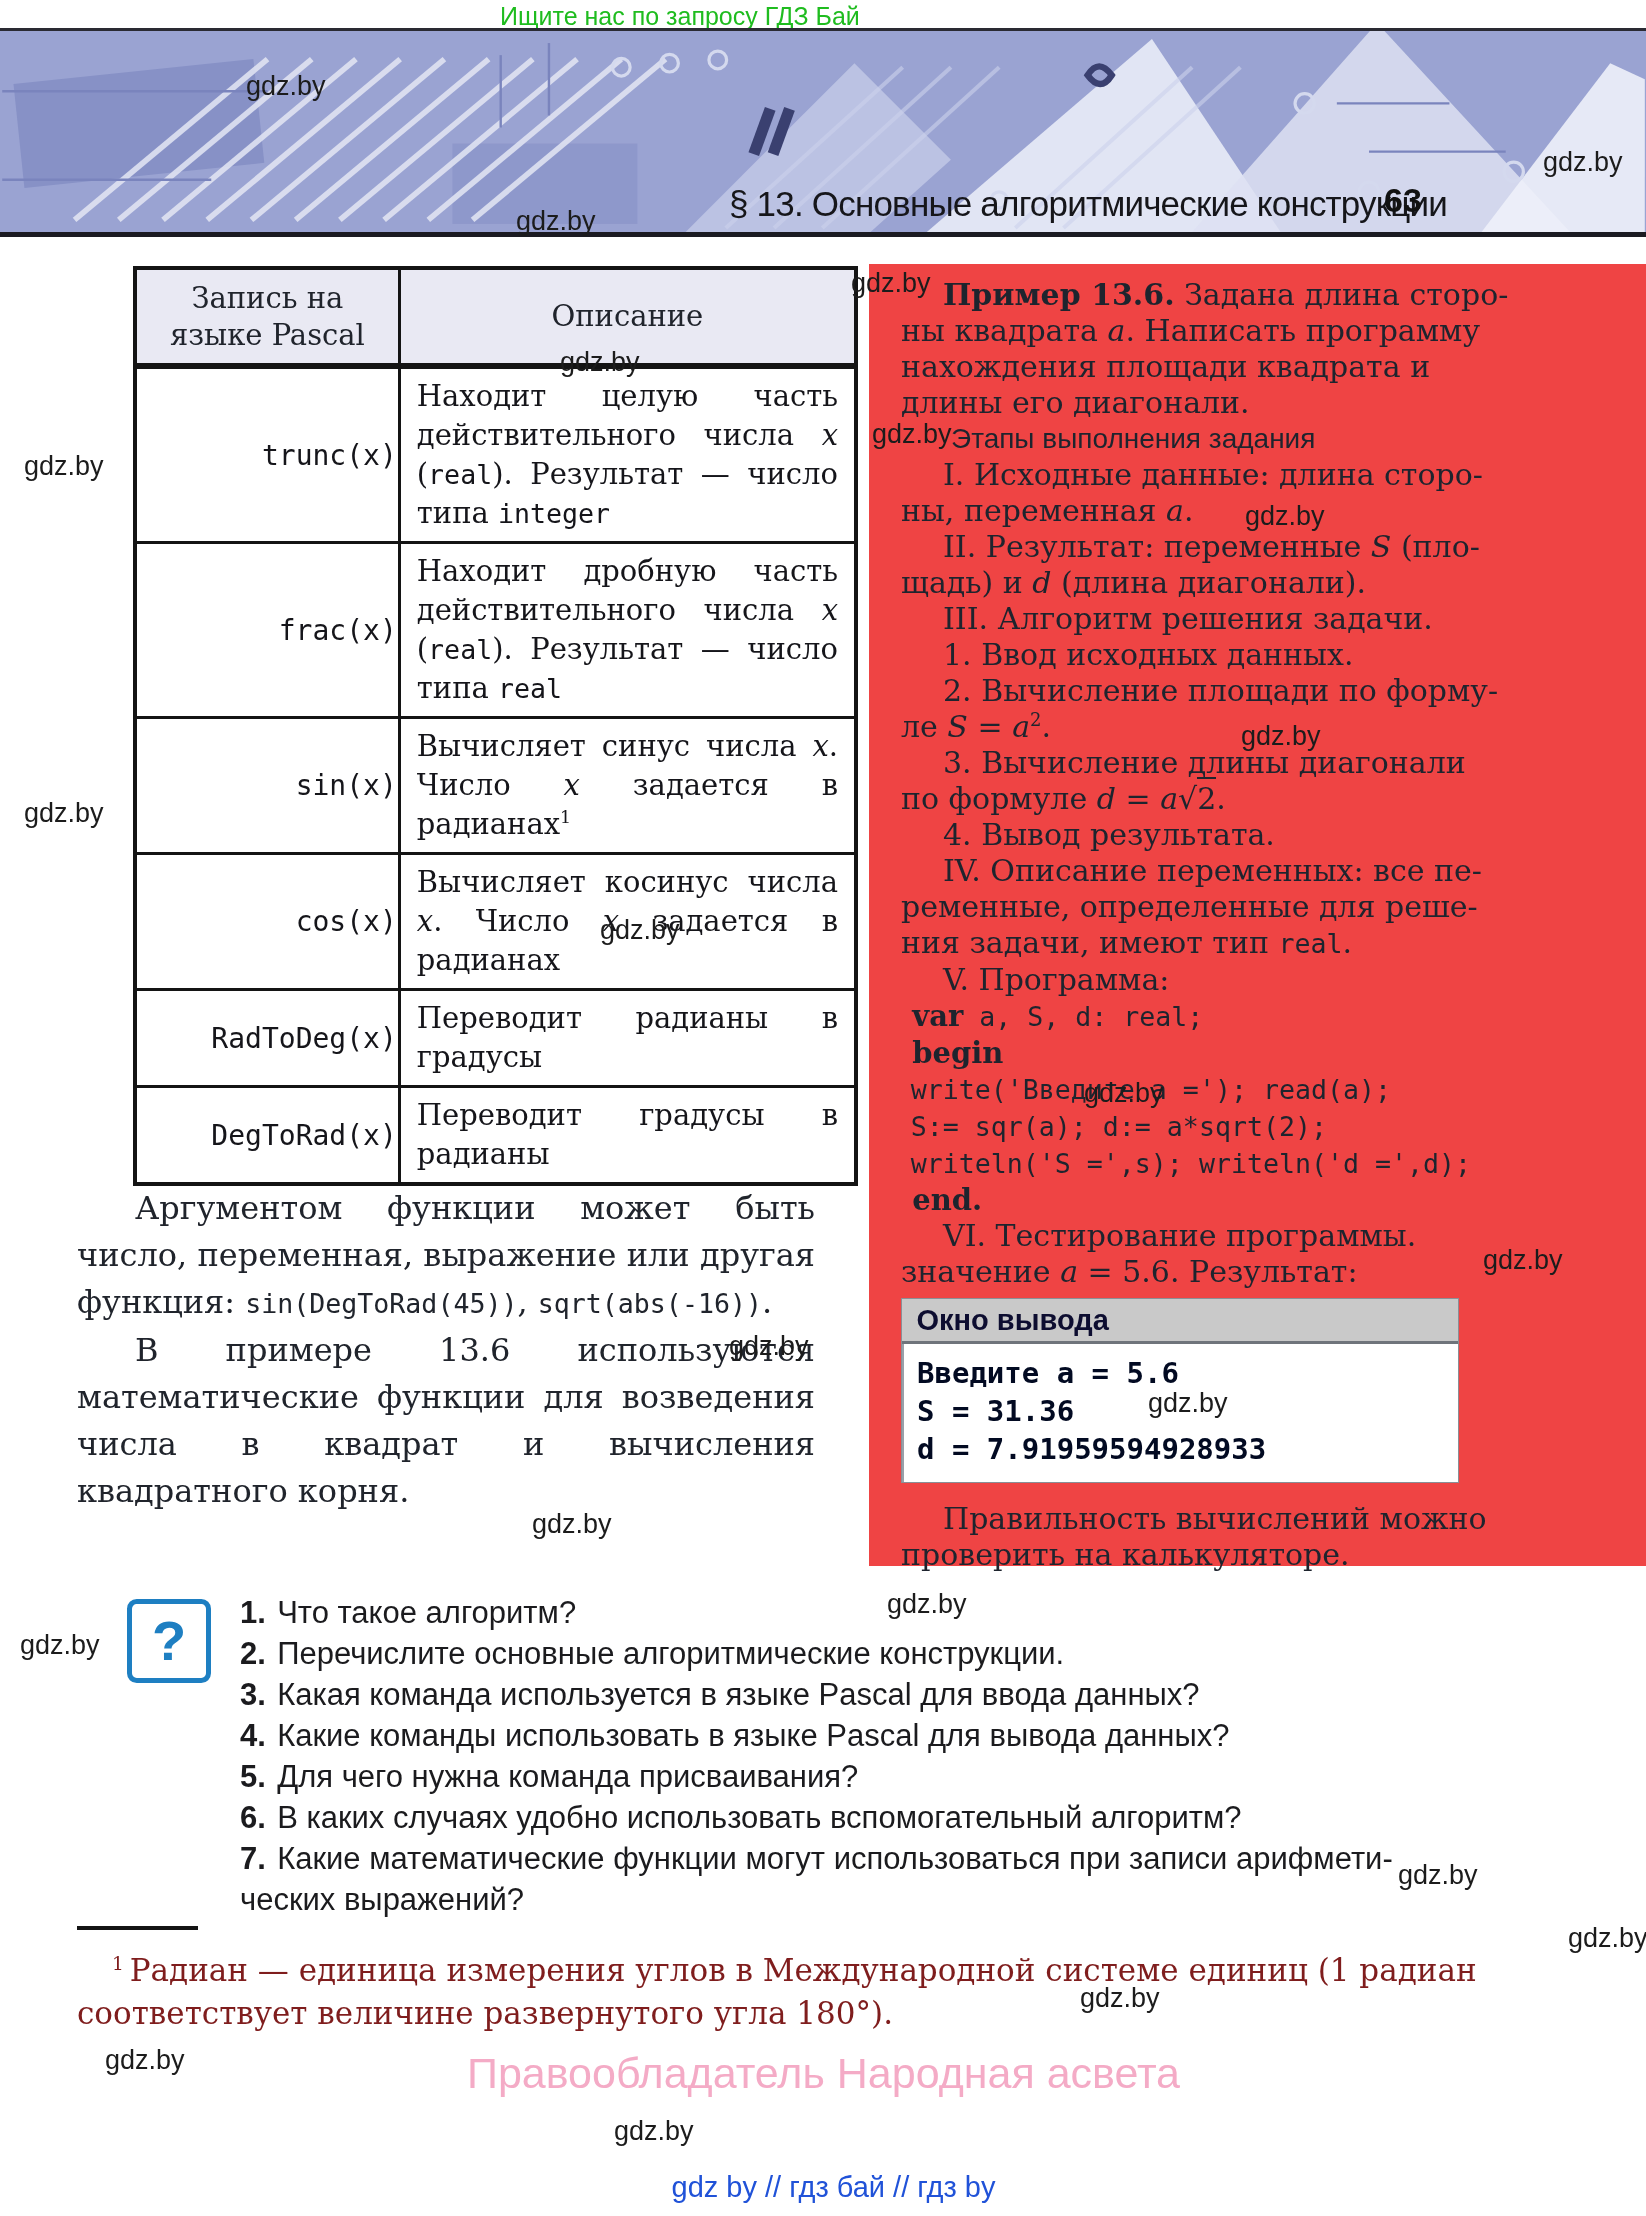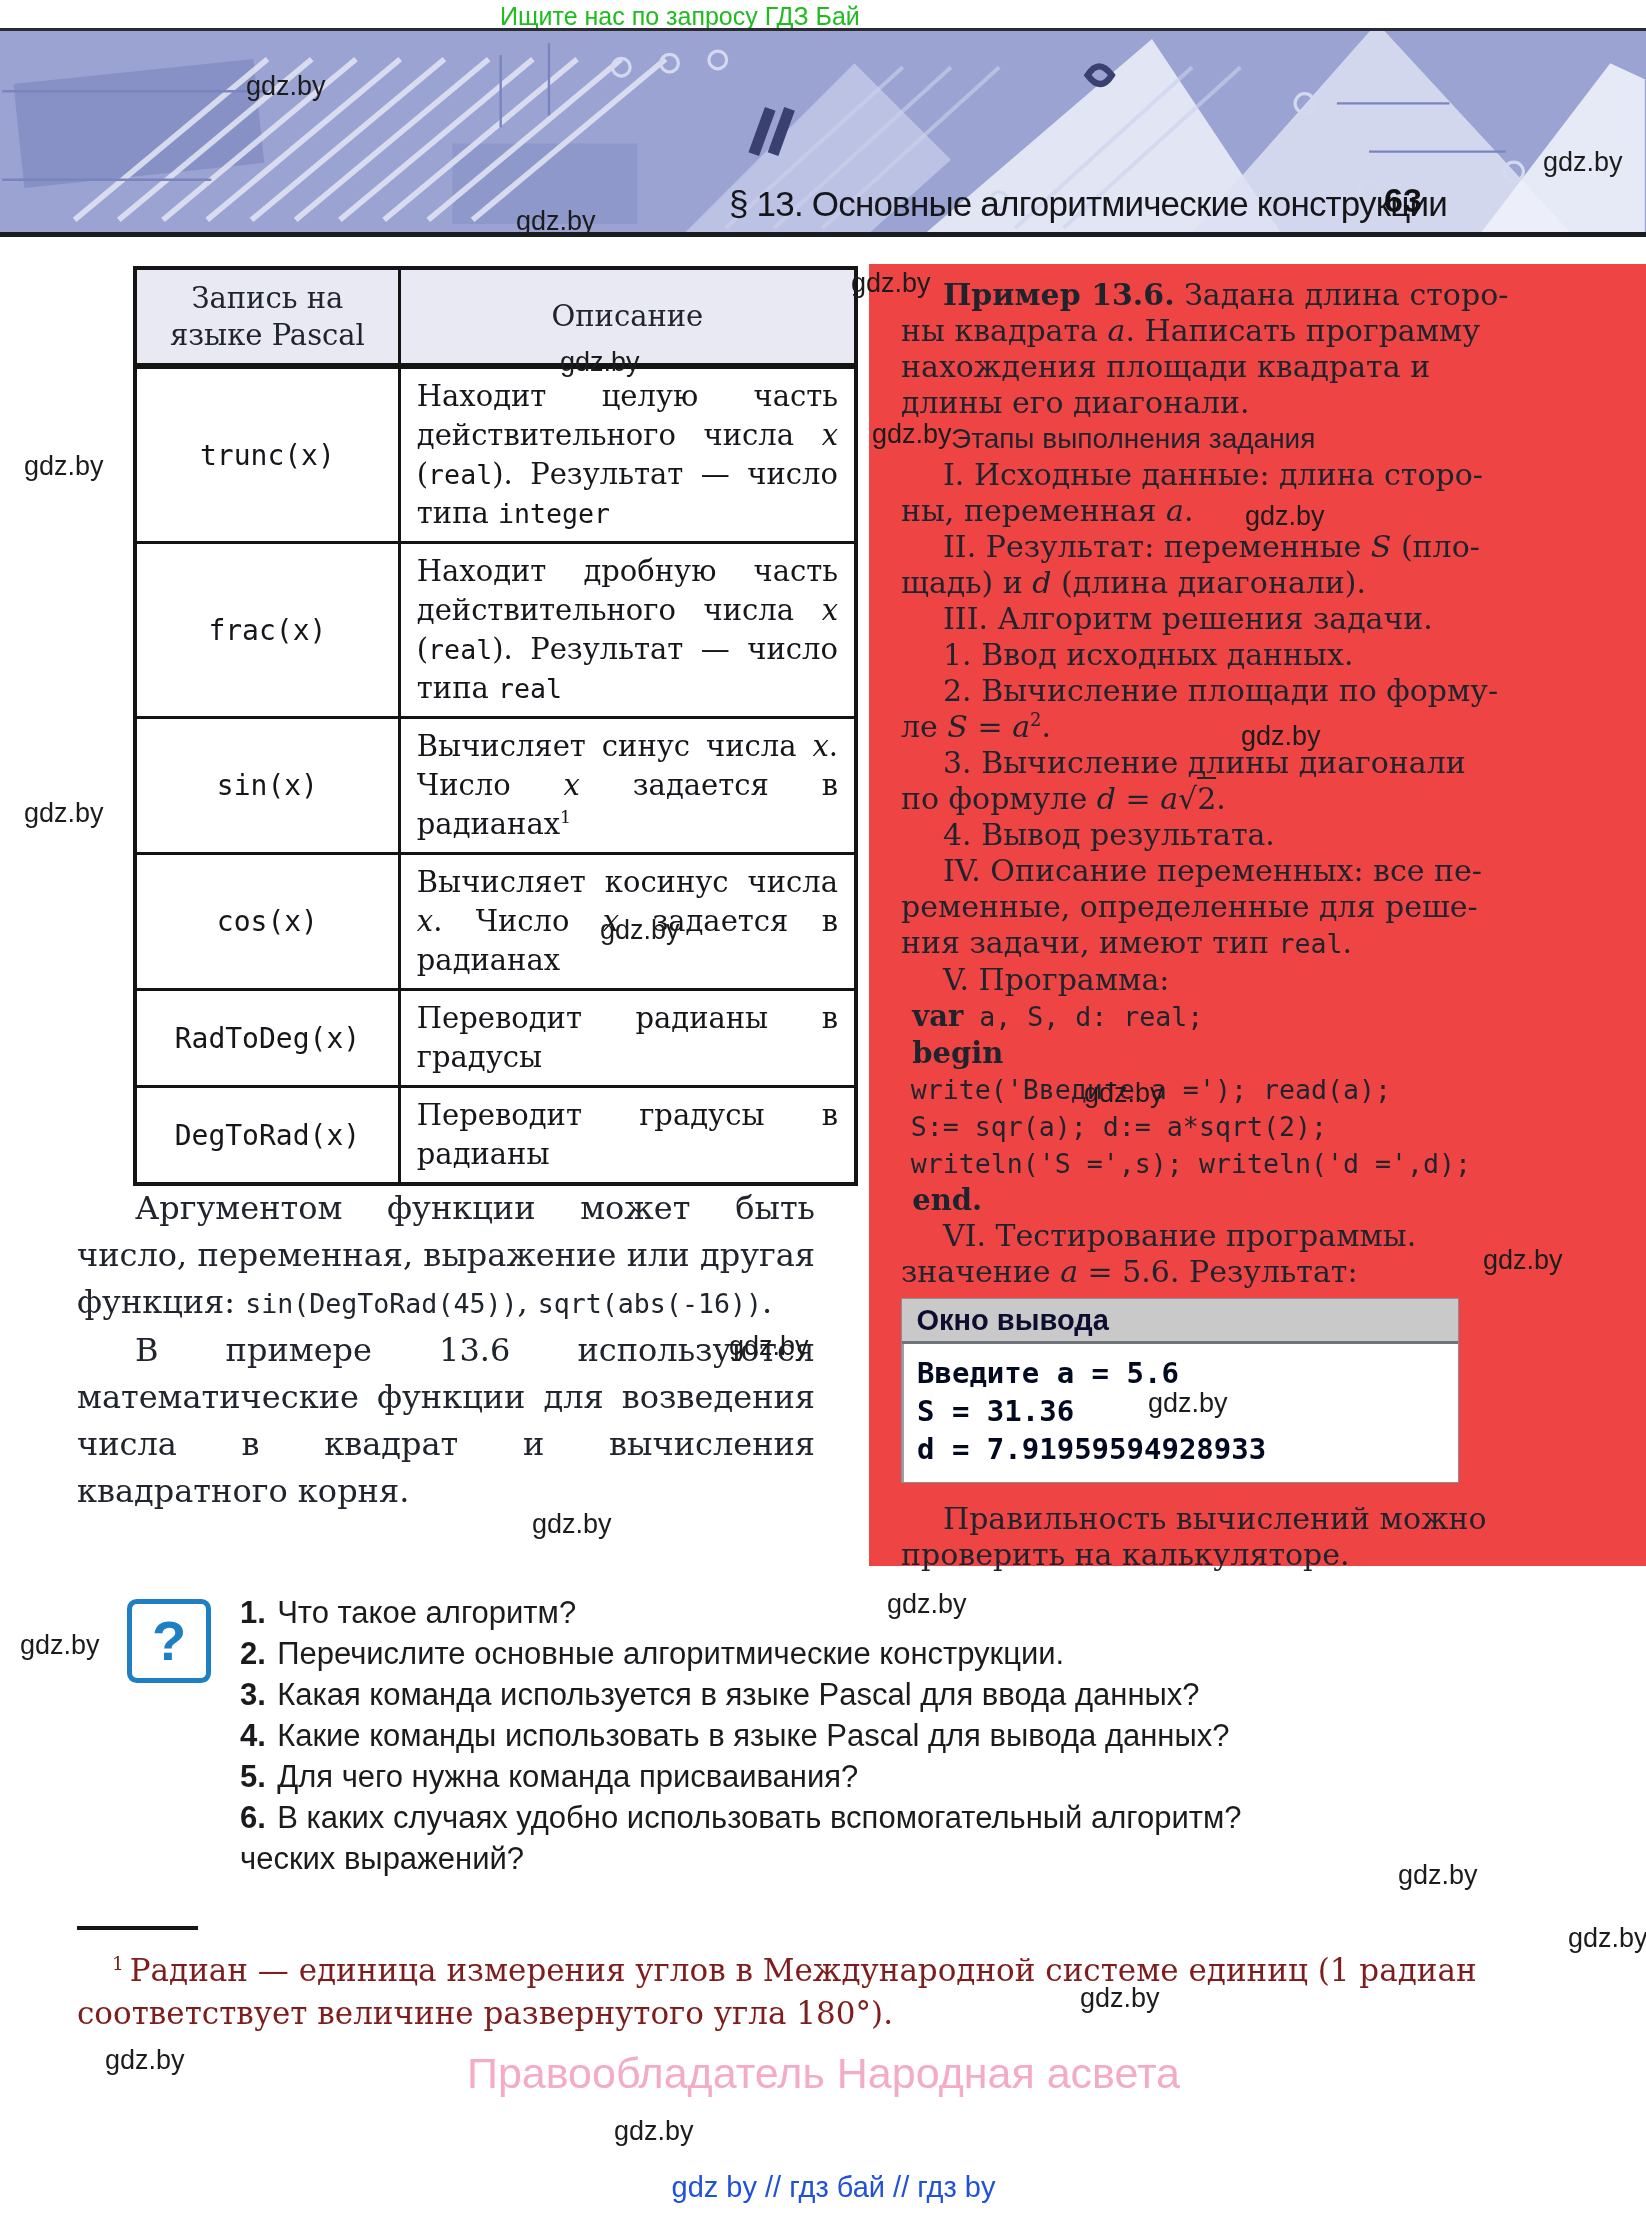--- a/index.html
+++ b/index.html
@@ -20,21 +20,21 @@
          font-size:34px;font-weight:bold;color:#111;}
 
   
   table.fn-table{position:absolute;top:266px;left:133px;width:725px;border-collapse:collapse;
                  background:#fff;}
   table.fn-table th,table.fn-table td{border:3.2px solid #141414;}
   table.fn-table{border:4.8px solid #141414;}
   table.fn-table thead th{background:#e9e9f3;font-weight:normal;font-size:29px;line-height:37px;
                  padding:9.7px 6.4px;border-bottom:6.4px solid #141414;}
   table.fn-table th.c1{width:248px;}
-  td.fname{font-family:"DejaVu Sans Mono",monospace;font-size:28px;text-align:center;color:#15151a;}
+  td.fname{font-family:"DejaVu Sans Mono",monospace;font-size:28px;text-align:right;color:#15151a;}
   td.fdesc{font-size:29px;line-height:39px;padding:8px 16px;text-align:justify;color:#15151a;}
 
   
   .leftcol{position:absolute;top:1185px;left:77px;width:738px;}
   .para{margin:0;font-size:32px;line-height:47px;text-align:justify;text-indent:58px;color:#20242c;}
 
   
   .panel{position:absolute;top:264px;left:869px;width:778px;height:1302px;background:#ef4444;}
   .panel-text{margin-left:32px;width:569px;padding-top:13px;}
   .panel-text.second{padding-top:17.7px;}
@@ -292,20 +292,23 @@
       </div>
 
       <div class="qline">
         <span class="qnum">5.</span><span class="qtext">Для чего нужна команда присваивания?</span>
       </div>
 
       <div class="qline">
         <span class="qnum">6.</span><span class="qtext">В каких случаях удобно использовать вспомогательный алгоритм?</span>
       </div>
 
+      <div class="qline">
+        <span class="qnum">7.</span><span class="qtext">Какие математические функции могут использоваться при записи арифмети-</span>
+      </div>
 
       <div class="qline">
         <span class="qnum"></span><span class="qtext">ческих выражений?</span>
       </div>
     </div>
 
   <div class="footnote">
     <div class="fnrule"></div>
     <p class="fntext"><span class="sup">1 </span><span>Радиан — единица измерения углов в Международной системе единиц (1 радиан соответствует величине развернутого угла 180°).</span></p>
   </div>

